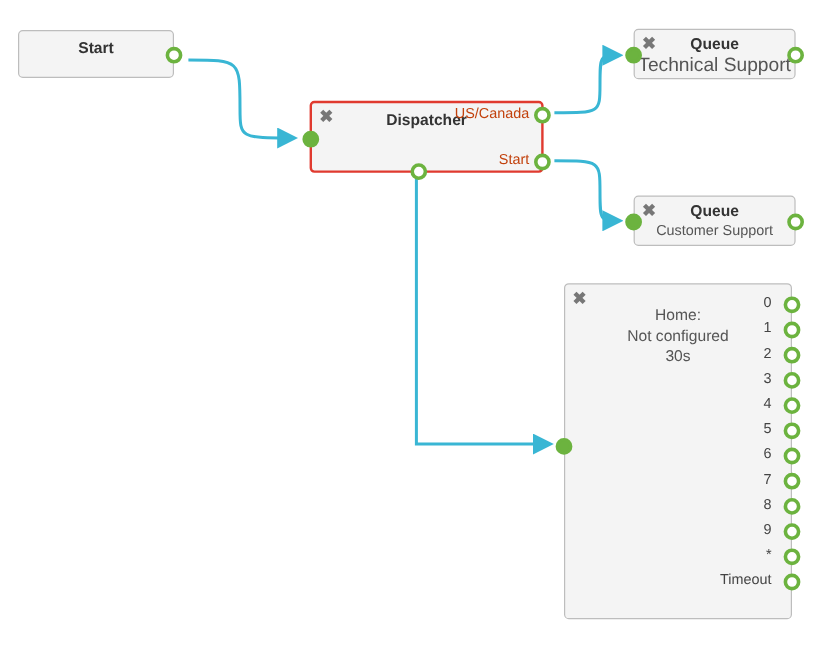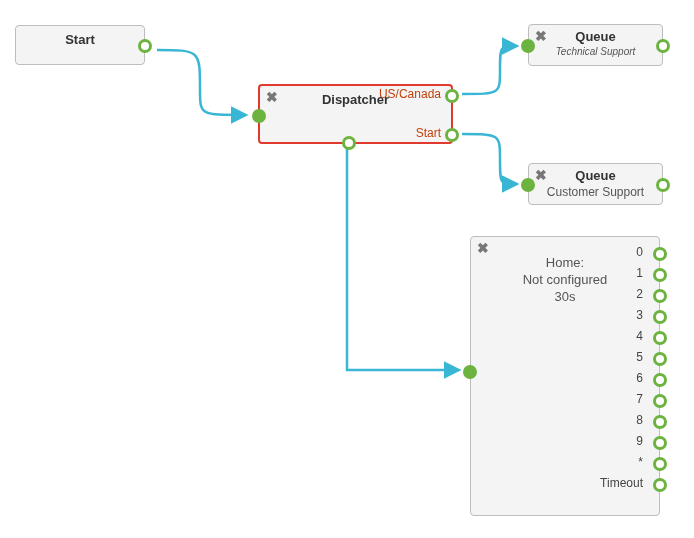--- a/index.html
+++ b/index.html
@@ -117,21 +117,21 @@
 
   <span class="port-lbl" style="top:40px;">Start</span>
   <div class="port out" style="right:-8px; top:42px;"></div>
 
   <div class="port out" style="left:82px; bottom:-8px;"></div>
 </div>
 
 <div class="node" style="left:528px; top:24px; width:135px; height:42px;">
   <span class="close">✖</span>
   <div class="title" style="margin-top:4px;">Queue</div>
-  <div class="sub" style="font-size:10px;font-style:italic;">Technical Support</div>
+  <div class="sub" style="font-size:16px;">Technical Support</div>
   <div class="port in" style="left:-8px; top:14px;"></div>
   <div class="port out" style="right:-8px; top:14px;"></div>
 </div>
 
 <div class="node" style="left:528px; top:163px; width:135px; height:42px;">
   <span class="close">✖</span>
   <div class="title" style="margin-top:4px;">Queue</div>
   <div class="sub" style="font-size:12px;">Customer Support</div>
   <div class="port in" style="left:-8px; top:14px;"></div>
   <div class="port out" style="right:-8px; top:14px;"></div>

